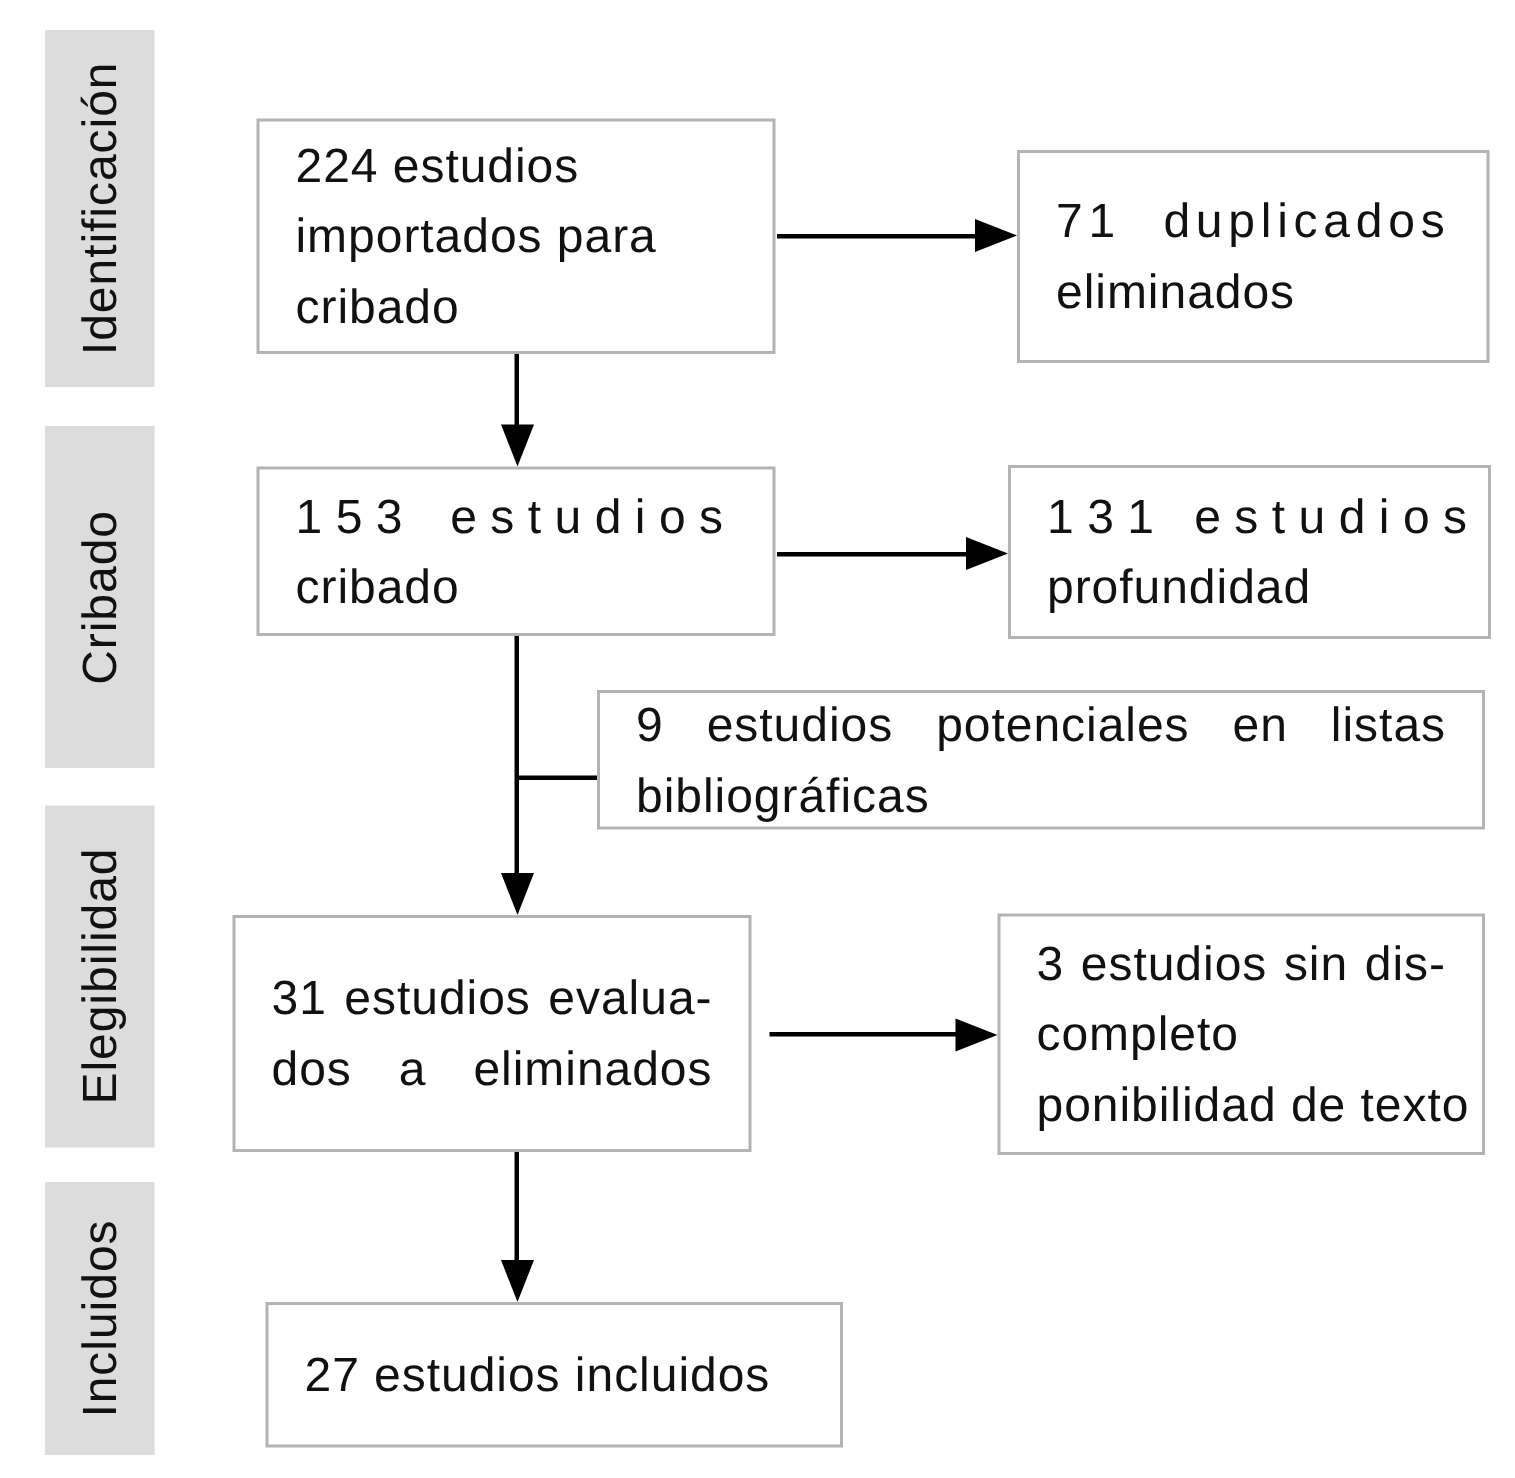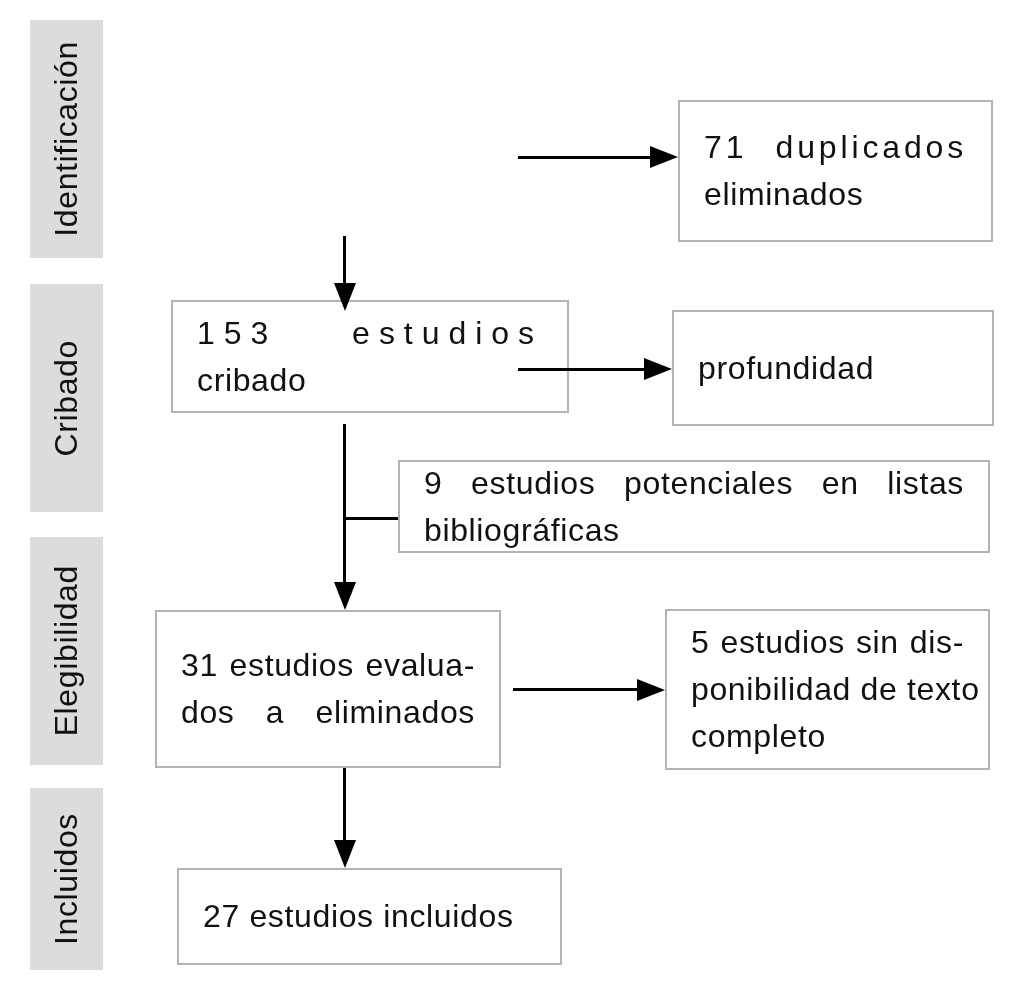--- a/index.html
+++ b/index.html
@@ -48,49 +48,55 @@
   <div class="stage" style="top:284px;height:228px">
     <span class="stage-text">Cribado</span>
   </div>
   <div class="stage" style="top:537px;height:228px">
     <span class="stage-text">Elegibilidad</span>
   </div>
   <div class="stage" style="top:788px;height:182px">
     <span class="stage-text">Incluidos</span>
   </div>
 
+  <div class="box" style="left:171px;top:79px;width:346px;height:157px">
+    <span class="ln">224 estudios</span>
+    <span class="ln">importados para</span>
+    <span class="ln">cribado</span>
+  </div>
 
   <div class="box" style="left:678px;top:100px;width:315px;height:142px">
     <span class="ln j ls1">71 duplicados</span>
     <span class="ln">eliminados</span>
   </div>
 
-  <div class="box" style="left:171px;top:300px;width:398px;height:113px">
+  <div class="box" style="left:171px;top:311px;width:346px;height:113px">
     <span class="ln j ls2">153 estudios</span>
     <span class="ln">cribado</span>
   </div>
 
   <div class="box" style="left:672px;top:310px;width:322px;height:116px">
+    <span class="ln j ls2">131 estudios</span>
     <span class="ln">profundidad</span>
   </div>
 
   <div class="box" style="left:398px;top:460px;width:592px;height:93px">
     <span class="ln j">9 estudios potenciales en listas</span>
     <span class="ln">bibliográficas</span>
   </div>
 
   <div class="box" style="left:155px;top:610px;width:346px;height:158px">
     <span class="ln j">31 estudios evalua-</span>
     <span class="ln j">dos a eliminados</span>
   </div>
 
   <div class="box" style="left:665px;top:609px;width:325px;height:161px">
-    <span class="ln j">5 estudios sin dis-</span>
+    <span class="ln j">3 estudios sin dis-</span>
+    <span class="ln">completo</span>
     <span class="ln j">ponibilidad de texto</span>
-    <span class="ln">completo</span>
   </div>
 
   <div class="box" style="left:177px;top:868px;width:385px;height:97px">
     <span class="ln">27 estudios incluidos</span>
   </div>
 
   <div class="line-h" style="left:518px;top:156px;width:134px"></div>
   <div class="head-right" style="left:650px;top:146px"></div>
 
   <div class="line-v" style="left:343px;top:236px;height:49px"></div>

